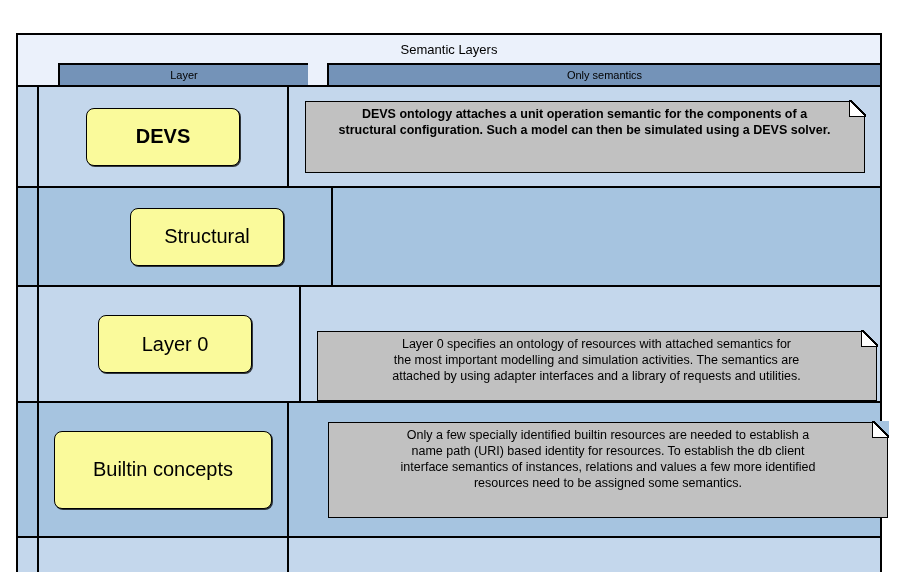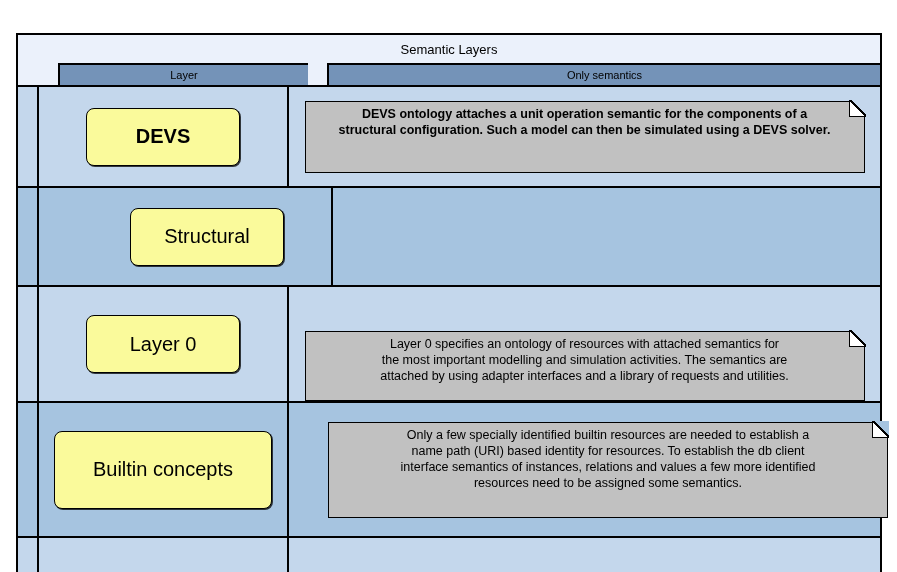--- a/index.html
+++ b/index.html
@@ -33,21 +33,21 @@
     font-size: 11px;
   }
   .hcell-layer { width: 250px; flex: 0 0 250px; }
   .hcell-sem { flex: 1; }
 
   .row { display: flex; border-bottom: 2px solid #000; }
   .row.light { --rowbg: #c4d7ec; background: #c4d7ec; }
   .row.dark  { --rowbg: #a6c4e0; background: #a6c4e0; }
   .row-1 { flex: 0 0 101px; font-weight: bold; }
   .row-2 { flex: 0 0 99px; gap: 44px; }
-  .row-3 { flex: 0 0 101px; }
+  .row-3 { flex: 0 0 101px; gap: 12px; }
   .row-4 { flex: 0 0 135px; }
   .row-5 { flex: 1; border-bottom: none; }
 
   .cell-margin { width: 21px; flex: 0 0 21px; border-right: 2px solid #000; }
   .cell-layer {
     width: 250px; flex: 0 0 250px; border-right: 2px solid #000;
     display: flex; align-items: center; justify-content: center;
   }
   .cell-sem { flex: 1; display: flex; align-items: center; justify-content: center; }
 

